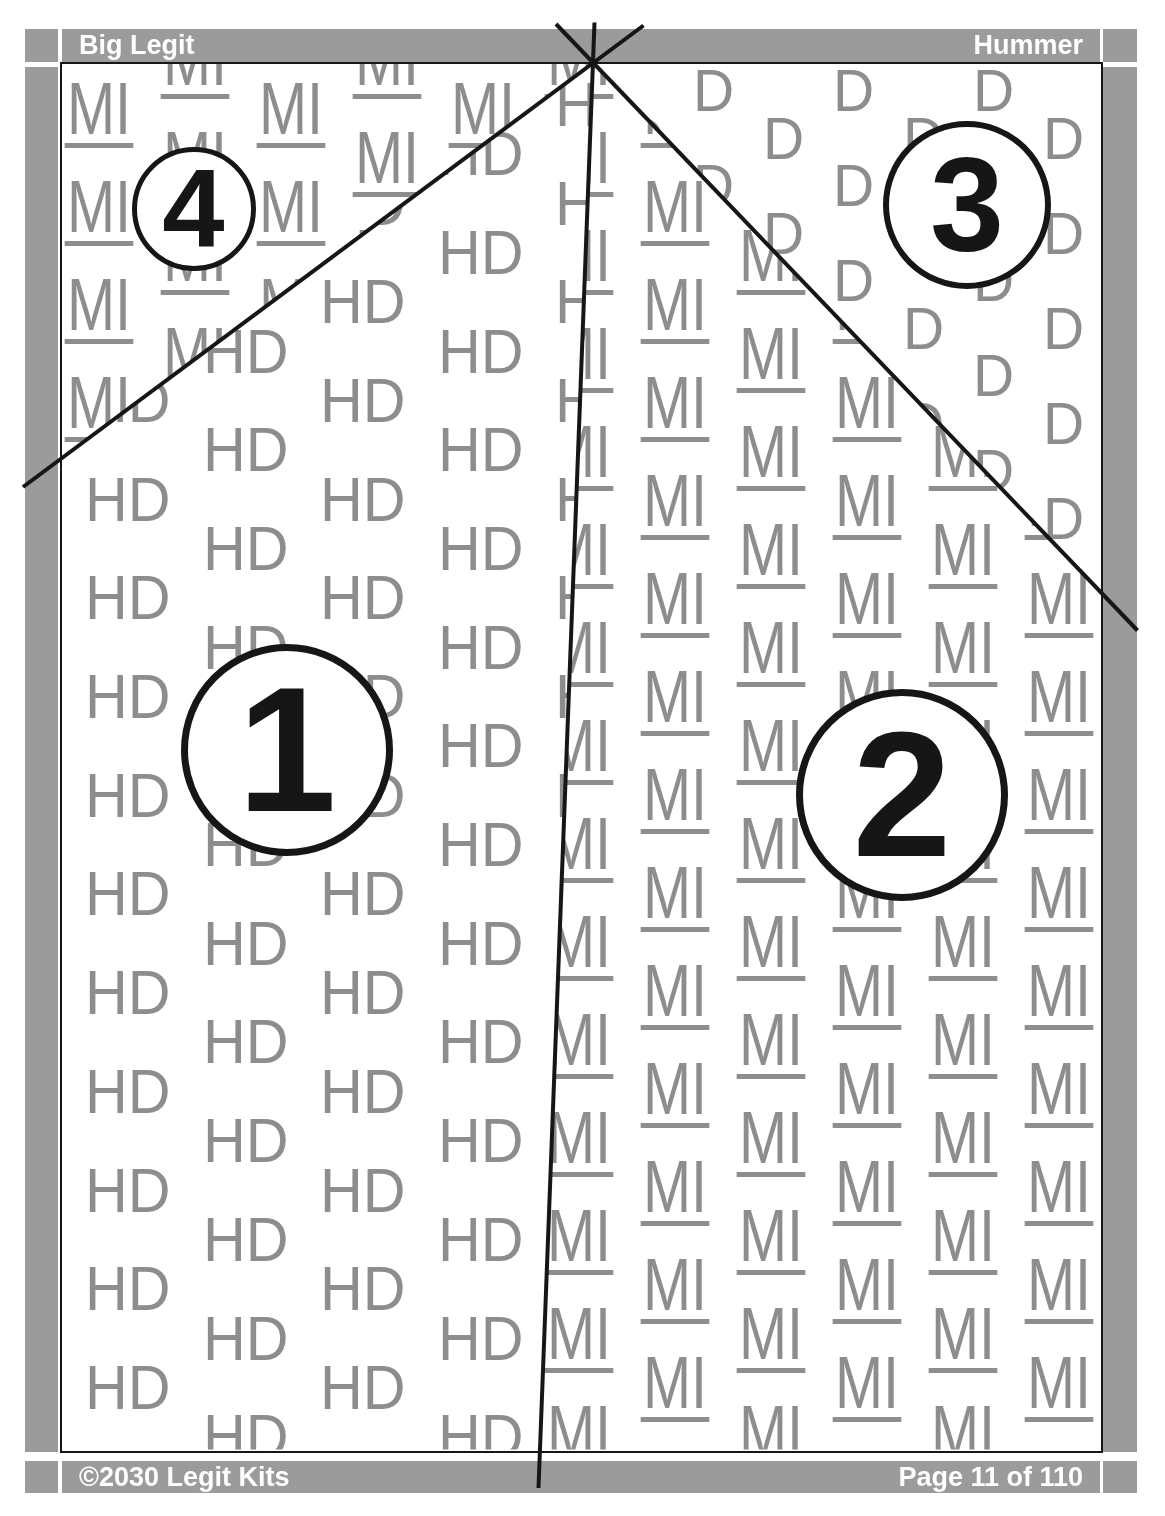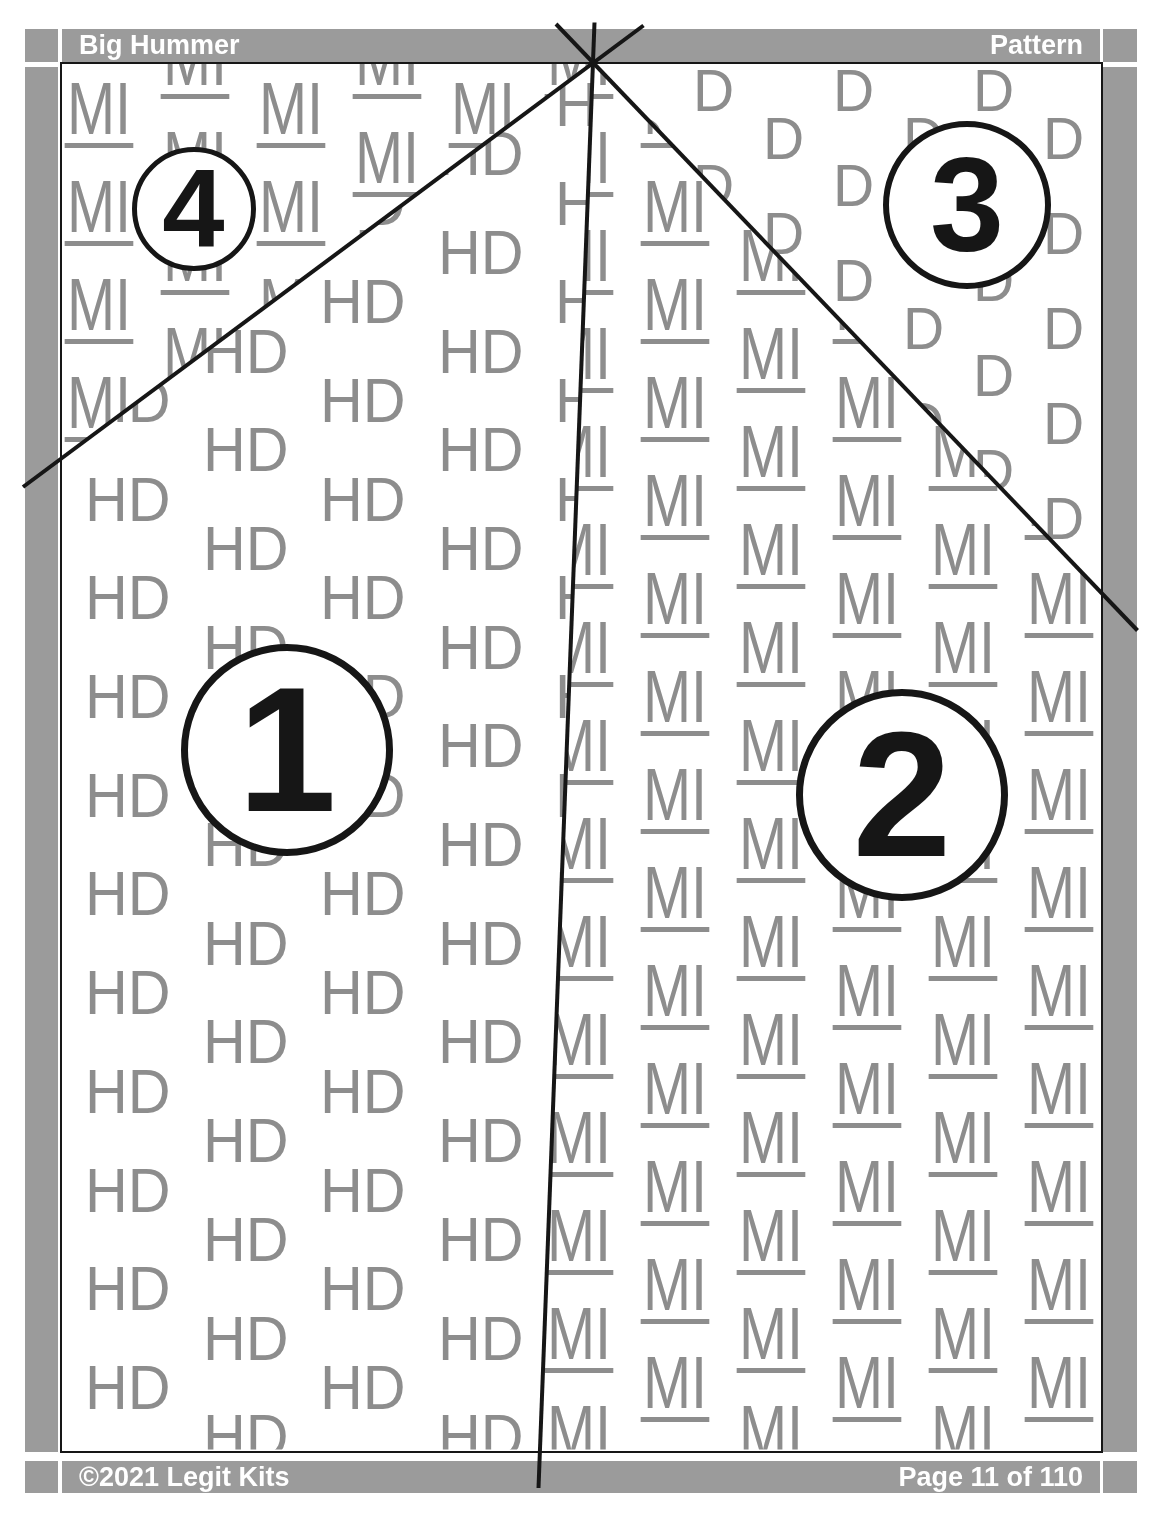--- a/index.html
+++ b/index.html
@@ -28,26 +28,26 @@
 
   <div class="cell" style="left:25px;top:29px;width:33px;height:33px"></div>
   <div class="cell" style="left:1103px;top:29px;width:34px;height:33px"></div>
   <div class="cell" style="left:25px;top:1461px;width:33px;height:32px"></div>
   <div class="cell" style="left:1103px;top:1461px;width:34px;height:32px"></div>
 
   <div class="strip" style="left:25px;top:66.5px;width:33px;height:1385.5px"></div>
   <div class="strip" style="left:1103px;top:66.5px;width:34px;height:1385.5px"></div>
 
   <div class="bar" style="left:62px;top:29px;width:1038px;height:33px">
-    <span class="bt">Big Hummer</span>
-    <span class="bt">Pattern</span>
+    <span class="bt">Big Legit</span>
+    <span class="bt">Hummer</span>
   </div>
 
   <div class="bar" style="left:62px;top:1461px;width:1038px;height:32px">
-    <span class="bt">©2021 Legit Kits</span>
+    <span class="bt">©2030 Legit Kits</span>
     <span class="bt">Page 11 of 110</span>
   </div>
 
   <div id="pattern">
     <div class="wm-layer" id="wm-s4" style="clip-path:polygon(0px 0px,531px 0px,0px 394px)">
         <div class="wm" style="left: 5px; top: 22px; font-size: 74px; transform: scaleX(0.78);">
           <span class="t" style="margin-top: -14px;">MI</span>
           <span class="r" style="margin-top: -3px;"></span>
         </div>
         <div class="wm" style="left: 5px; top: 120px; font-size: 74px; transform: scaleX(0.78);">

